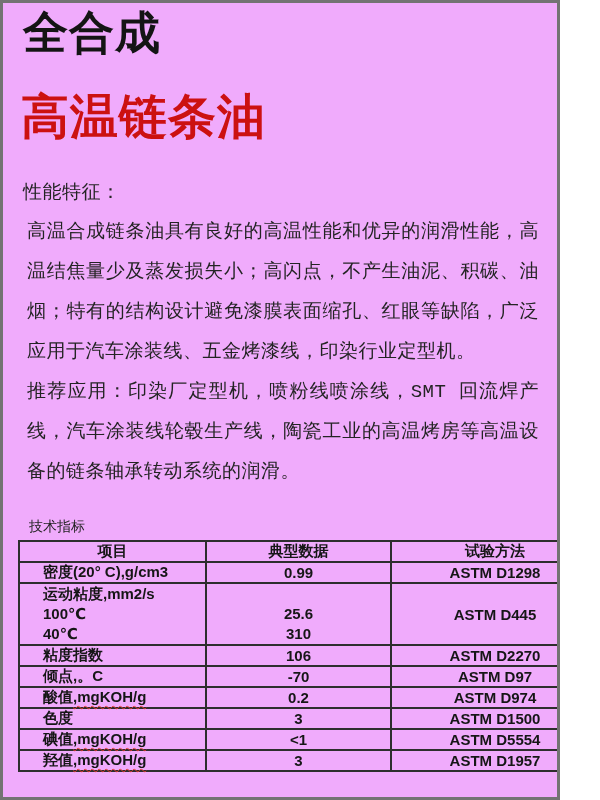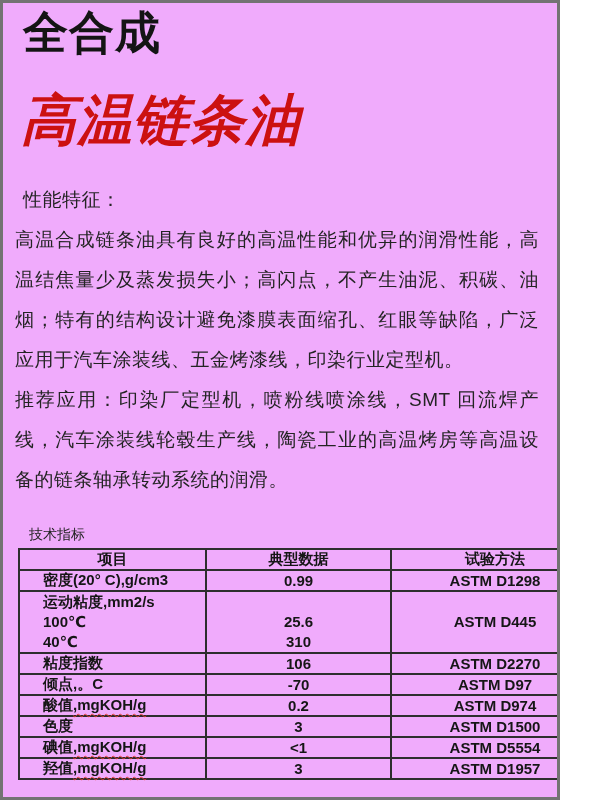--- a/index.html
+++ b/index.html
@@ -7,30 +7,30 @@
   body { font-family: "Liberation Sans", "DejaVu Sans", sans-serif; }
   .page {
     width: 560px; height: 800px; background: #f0abfc;
     border: 3px solid #737373; overflow: hidden; position: relative;
   }
   .doc-title-black {
     margin: 6px 0 0 20px; font-size: 45px; font-weight: 900;
     color: #141414; line-height: 1.08; letter-spacing: 1px;
   }
   .doc-title-red {
-    margin: 33px 0 0 18px; font-size: 55px; font-weight: 900;
-    color: #cc1111; line-height: 1.08; letter-spacing: 1px; font-style: italic;
+    margin: 33px 0 0 18px; font-size: 48px; font-weight: 900;
+    color: #cc1111; line-height: 1.08; letter-spacing: 1px;
   }
   .section-heading {
     margin: 30px 20px 0 20px; font-size: 19px; color: #242424;
     line-height: 40px; letter-spacing: 0.5px;
   }
   .body-text {
-    margin: 0 18px 0 12px; font-size: 19px; color: #242424;
-    line-height: 40px; text-align: justify; letter-spacing: 0.5px;
+    margin: 0 18px 0 24px; font-size: 19px; color: #242424;
+    line-height: 40px; text-align: justify; letter-spacing: 0.5px; font-family: Liberation Mono, monospace;
   }
   .table-heading {
     margin: 26px 0 6px 26px; font-size: 14px; line-height: 16px;
     color: #242424; font-weight: 400;
   }
   table.spec {
     width: 580px; margin-left: 15px; border-collapse: collapse;
     table-layout: fixed;
   }
   .spec th, .spec td {

